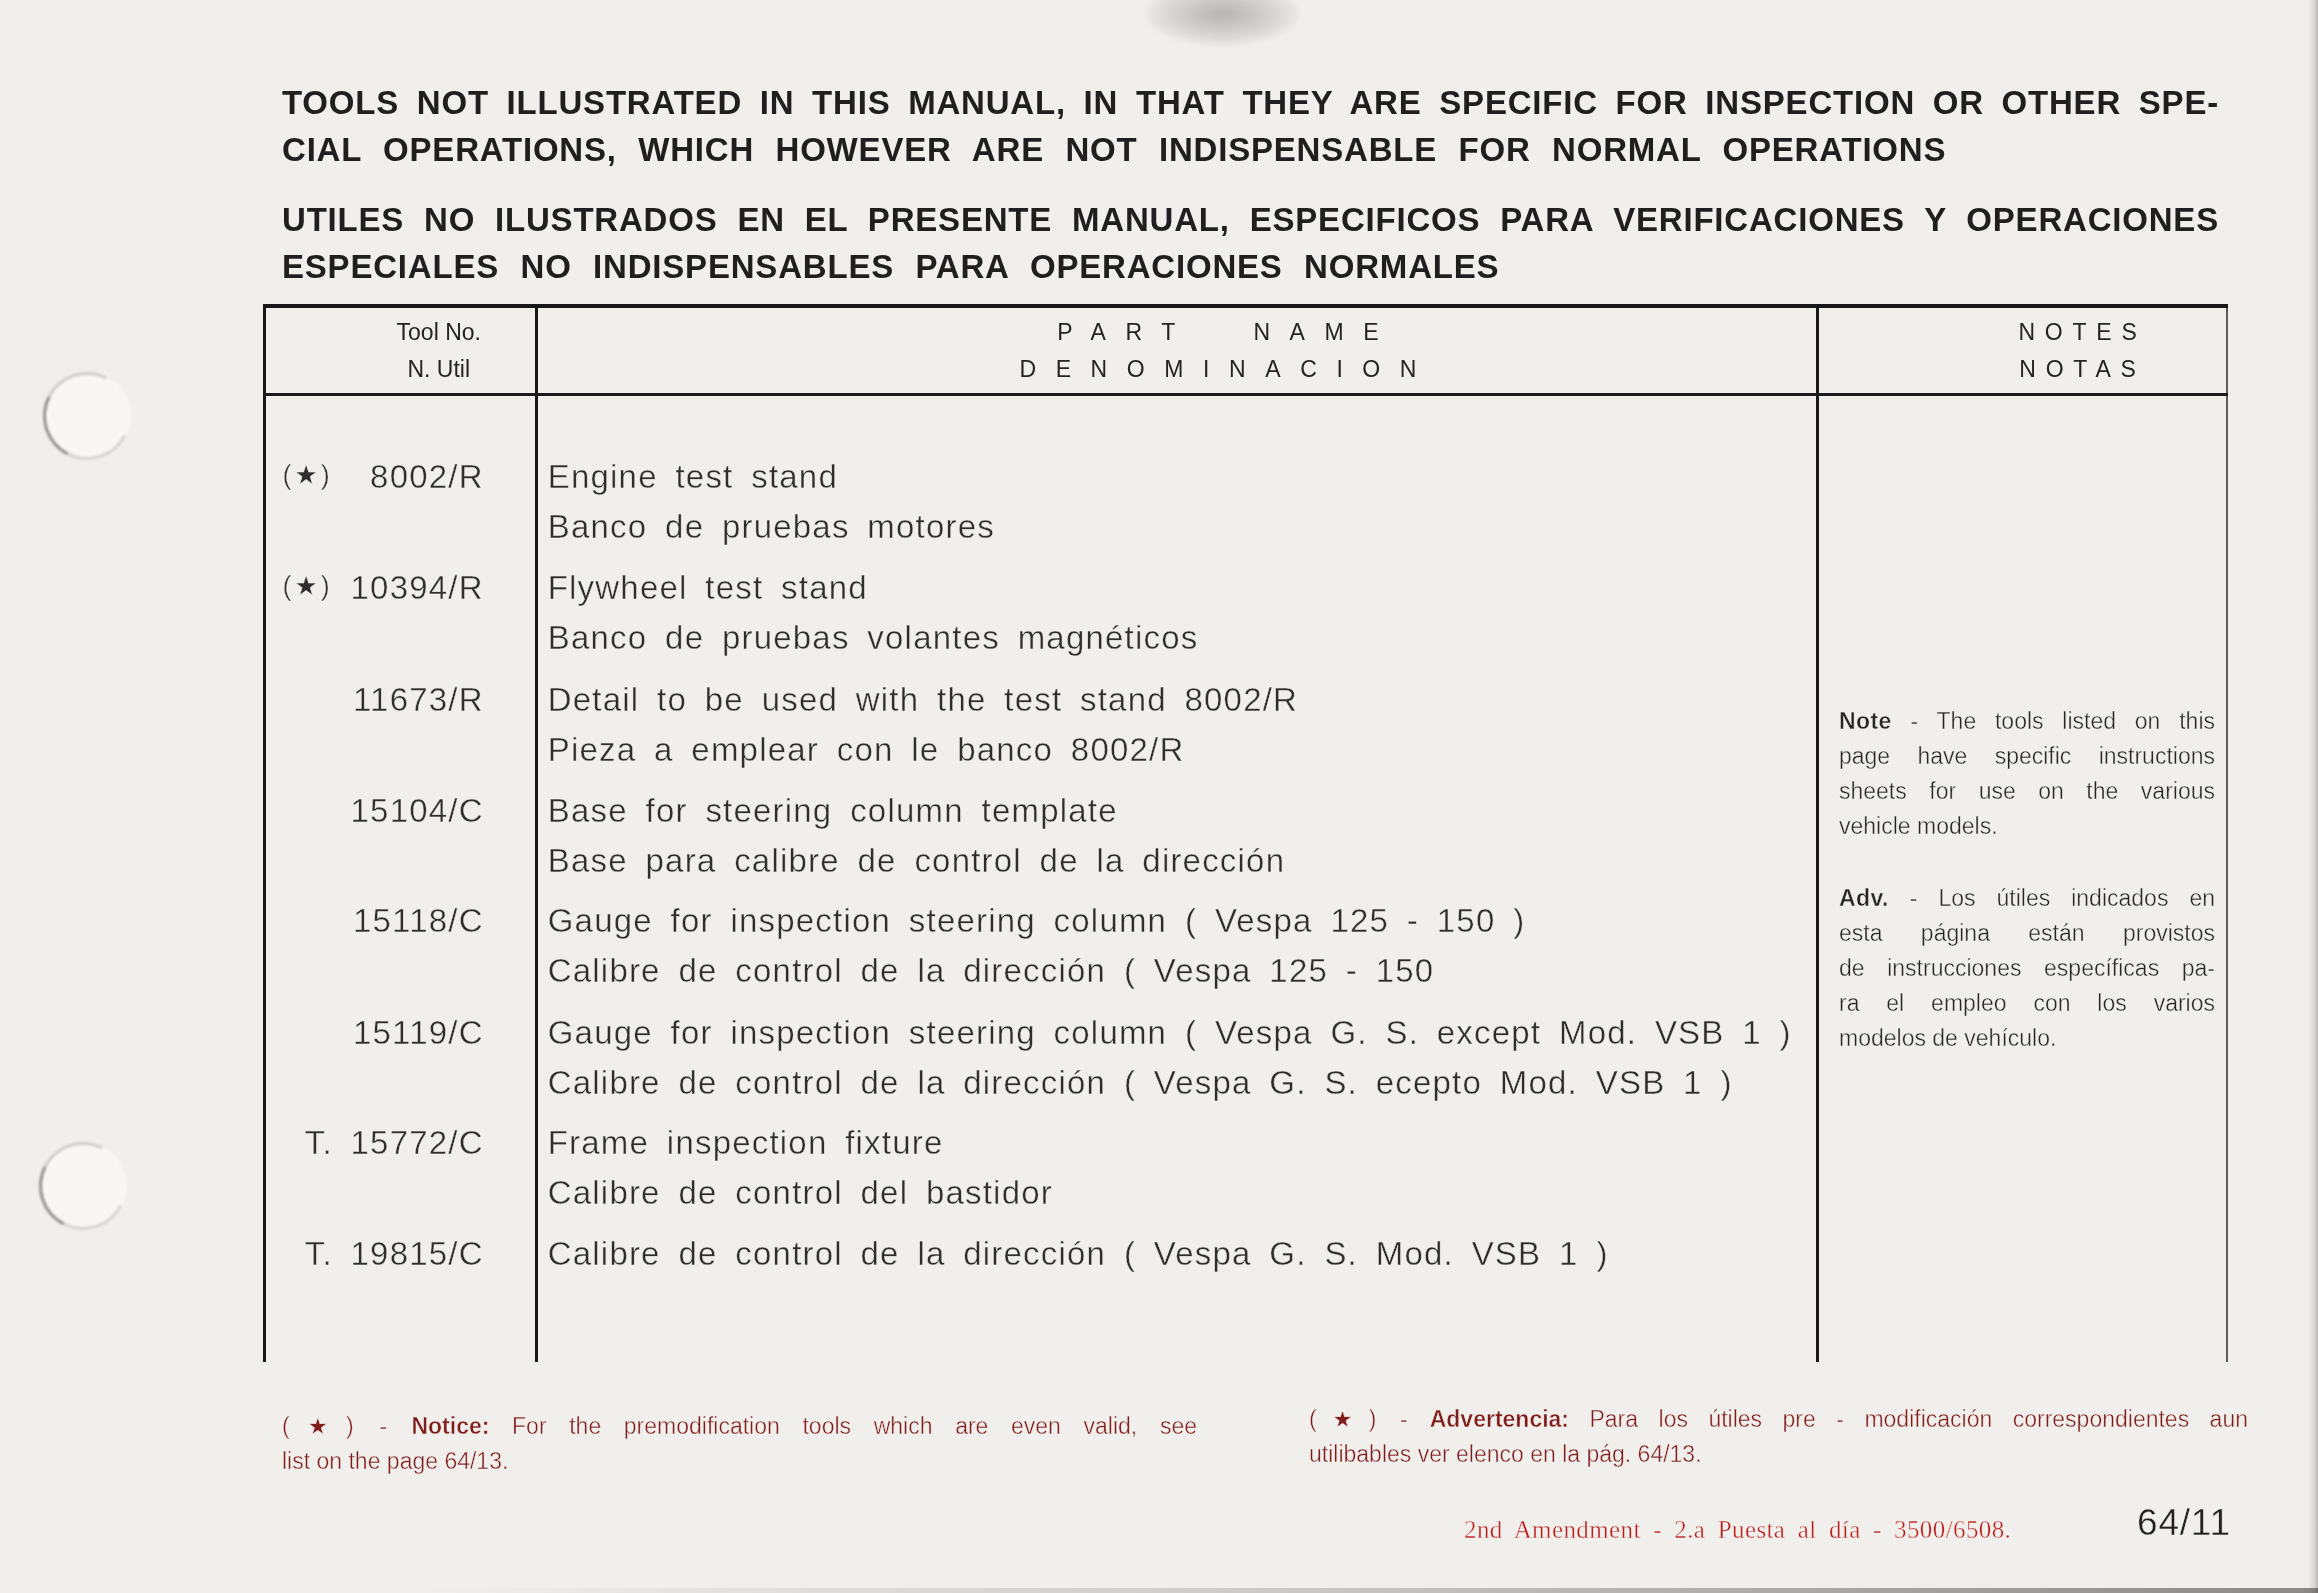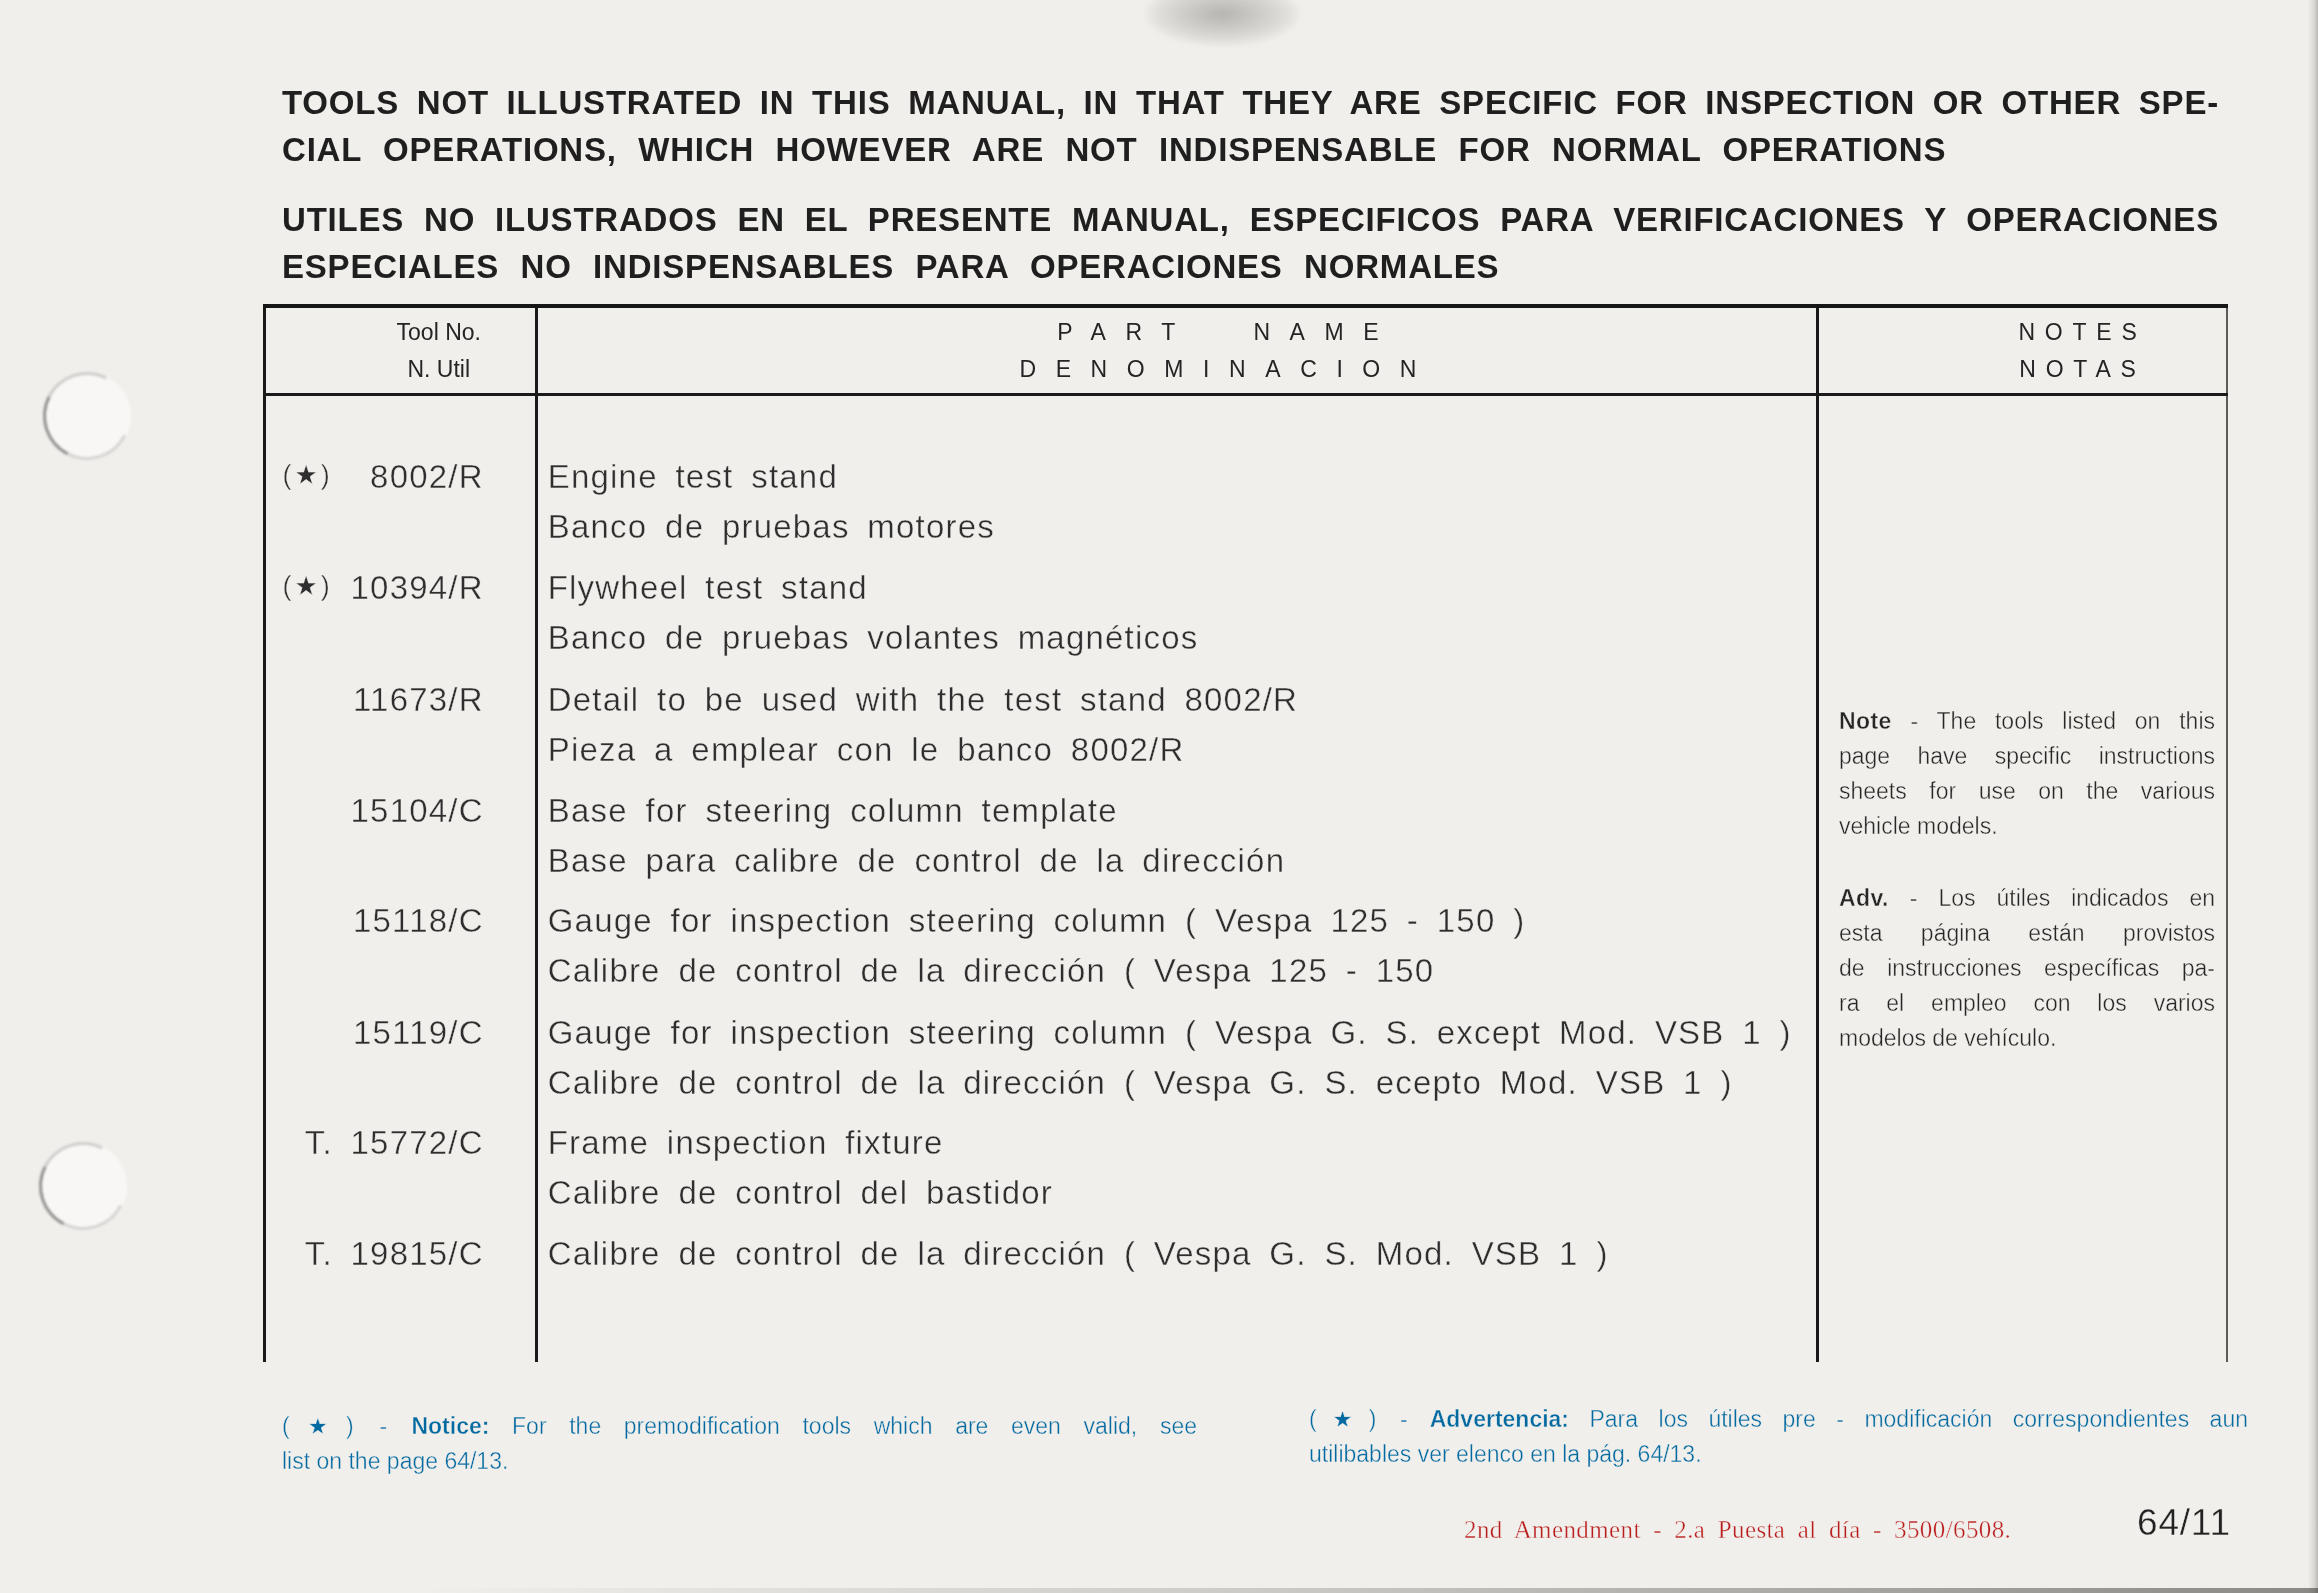--- a/index.html
+++ b/index.html
@@ -59,21 +59,21 @@
   .r5{top:588px;}.r6{top:700px;}.r7{top:810px;}.r8{top:921px;}
   
   .note-block{position:absolute;left:1576px;width:376px;font-size:23px;line-height:35px;
     color:#262626;}
   .nb-note{top:396px;}
   .nb-adv{top:573px;}
   .n-line{text-align:justify;text-align-last:justify;}
   .n-last{text-align:left;text-align-last:left;}
   .note-block b{letter-spacing:0.4px;}
   
-  .footnote{position:absolute;font-size:23px;line-height:35px;color:#0369a1;}
+  .footnote{position:absolute;font-size:23px;line-height:35px;color:#7f1d1d;}
   .fn-left{left:282px;top:1409px;width:915px;}
   .fn-right{left:1309px;top:1402px;width:939px;}
   .fn-l1{text-align:justify;text-align-last:justify;}
   .fn-star{letter-spacing:1.6px;}
   
   .amendment{position:absolute;left:1464px;top:1516px;font-size:25px;letter-spacing:0.4px;
     word-spacing:5.7px;color:#b91c1c;font-family:Liberation Serif, serif;}
   .page-number{position:absolute;left:2137px;top:1502px;font-size:37px;letter-spacing:0.8px;
     color:#222;}
 </style>

